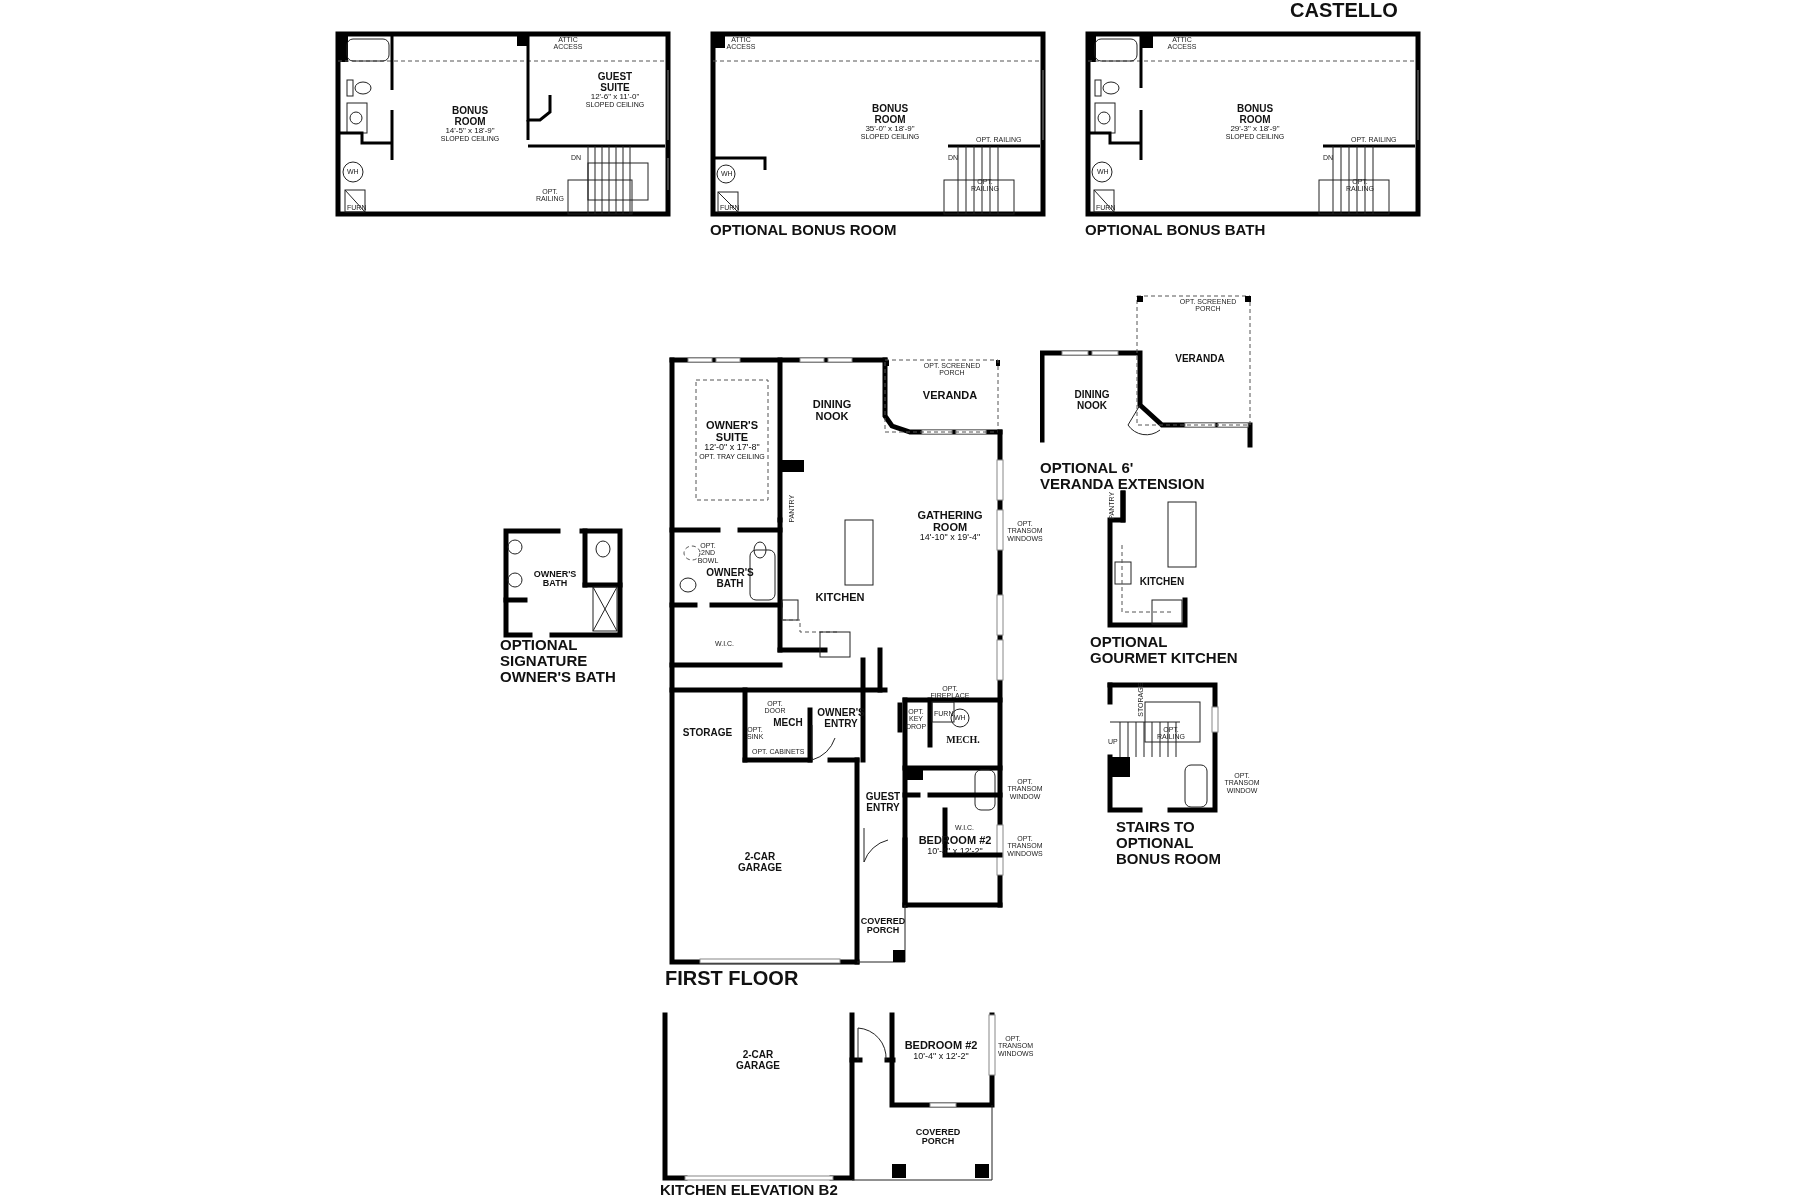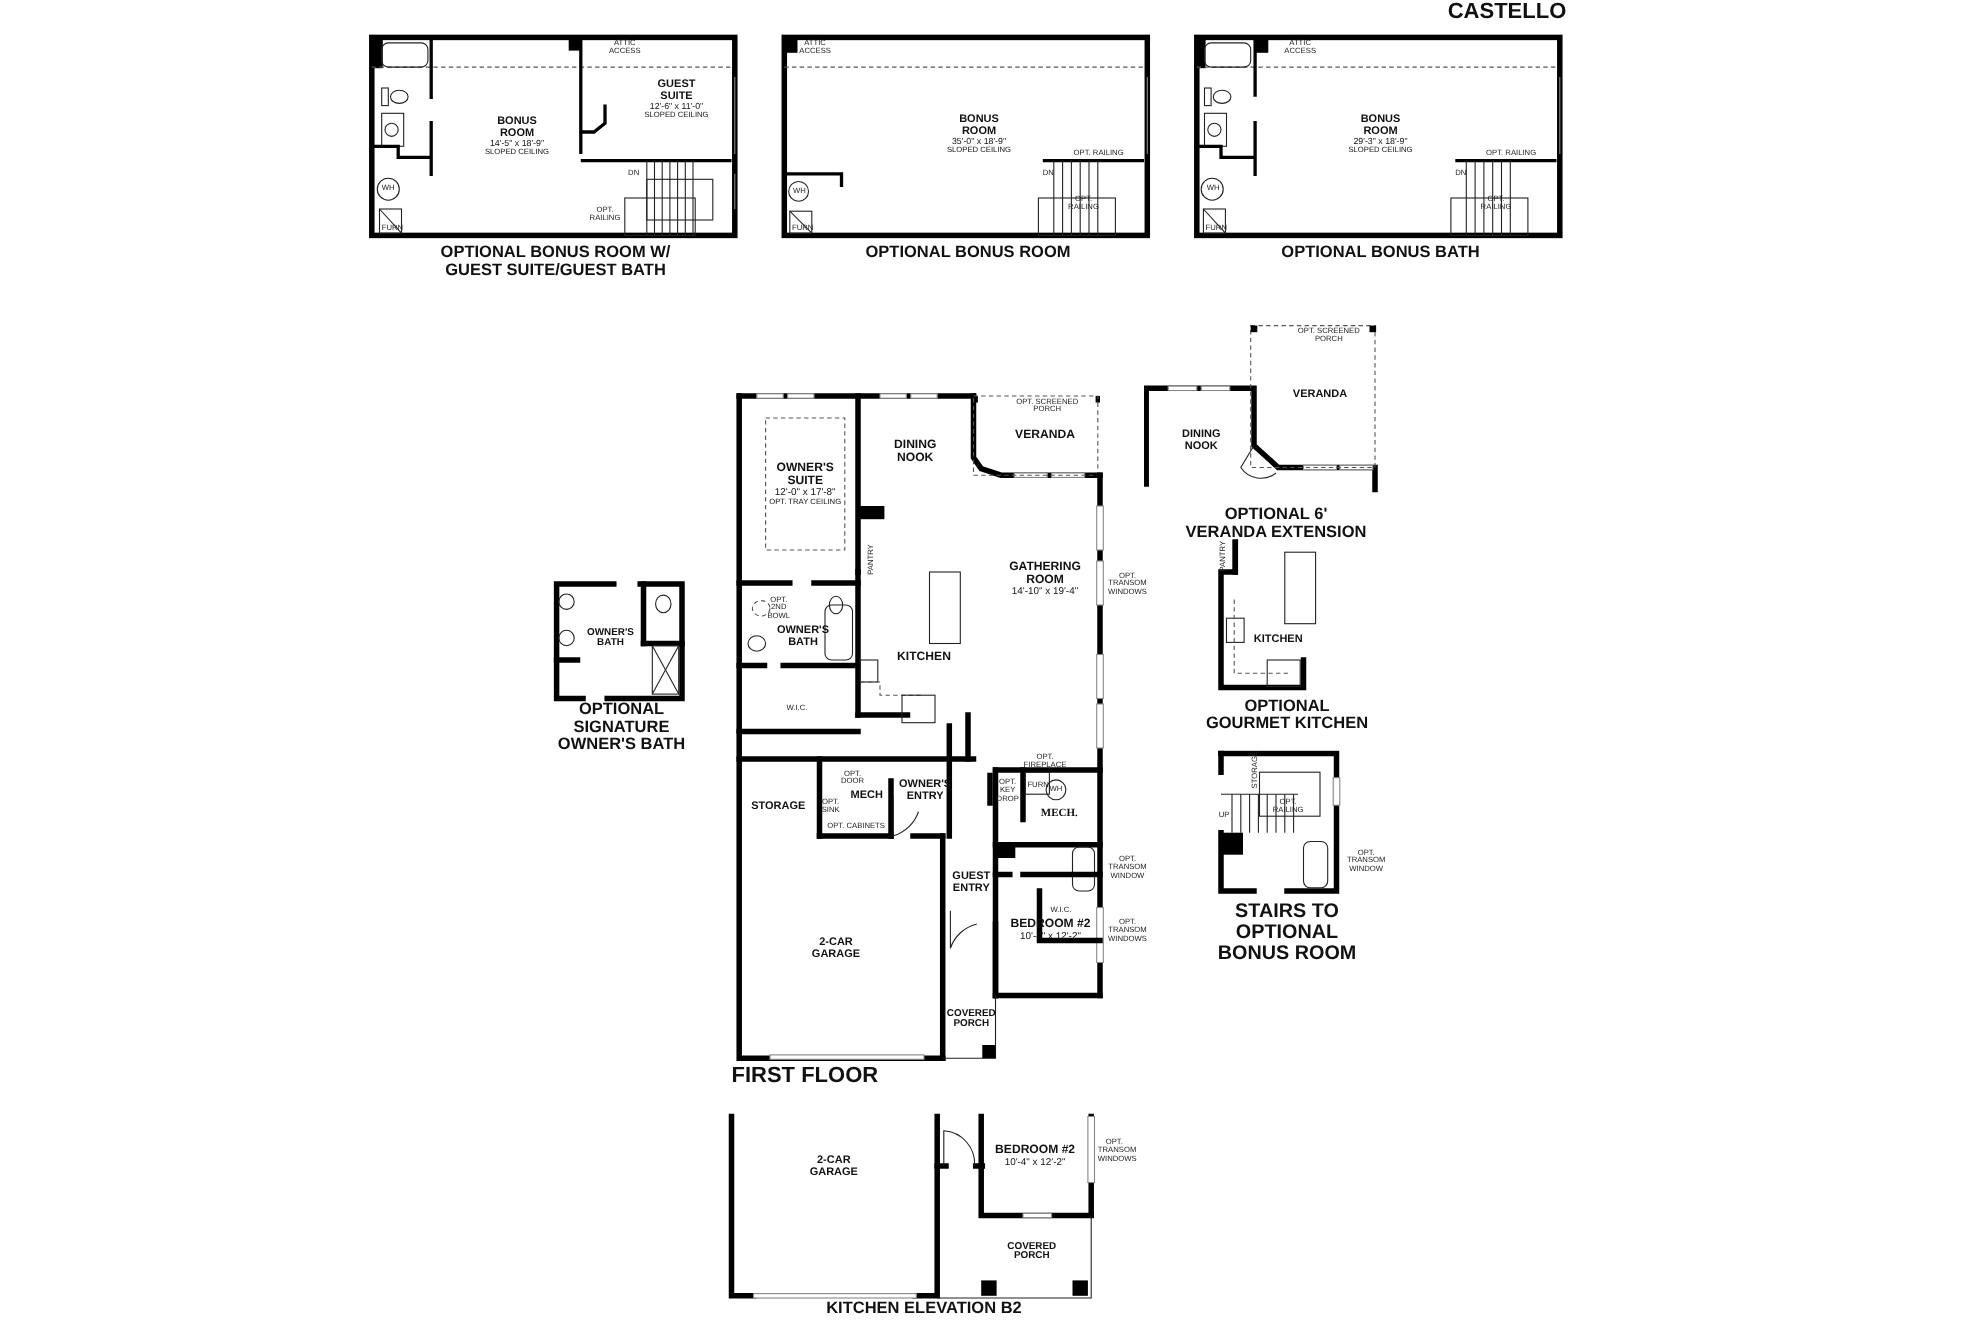--- a/index.html
+++ b/index.html
@@ -1,18 +1,18 @@
 <!DOCTYPE html>
 <html><head>
 <meta charset="utf-8">
 <style>
   html,body{margin:0;padding:0;background:#fff;}
   body{width:1800px;height:1200px;position:relative;overflow:hidden;font-family:"Liberation Sans",sans-serif;color:#111;}
   .abs{position:absolute;}
-  .title{position:absolute;font-weight:bold;text-align:center;line-height:1.05;color:#111;}
+  .title{position:absolute;font-weight:bold;text-align:left;line-height:1.05;color:#111;}
   .lbl{position:absolute;text-align:center;line-height:1.05;font-weight:bold;font-size:11px;color:#111;white-space:nowrap;}
   .dim{display:block;font-weight:normal;font-size:10px;}
   .sub{display:block;font-weight:normal;font-size:7px;}
   .note{position:absolute;font-size:7px;text-align:center;line-height:1.05;white-space:nowrap;color:#222;}
   svg{position:absolute;left:0;top:0;}
   .w{stroke:#000;stroke-width:5;fill:none;stroke-linecap:square;}
   .wt{stroke:#000;stroke-width:3;fill:none;}
   .thin{stroke:#222;stroke-width:1;fill:none;}
   .dash{stroke:#555;stroke-width:1;fill:none;stroke-dasharray:4 3;}
   .win{stroke:#888;stroke-width:1;fill:#fff;}
@@ -67,24 +67,20 @@
     <span>GUEST</span><br>
     <span>SUITE</span>
     <span class="dim" style="font-size:8px;">12'-6" x 11'-0"</span>
     <span class="sub">SLOPED CEILING</span>
   </div>
   <div class="note" style="left:218px;top:6px;width:30px;white-space:normal;">ATTIC ACCESS</div>
   <div class="note" style="left:236px;top:124px;">DN</div>
   <div class="note" style="left:200px;top:158px;width:30px;white-space:normal;">OPT. RAILING</div>
   <div class="note" style="left:12px;top:138px;">WH</div>
   <div class="note" style="left:12px;top:174px;">FURN</div>
-  <div class="title" style="left:0;top:192px;width:340px;font-size:15px;">
-    <span>OPTIONAL BONUS ROOM W/</span><br>
-    <span>GUEST SUITE/GUEST BATH</span>
-  </div>
 </div>
 
 <div class="abs" style="left:710px;top:30px;width:340px;height:215px;">
   <svg width="340" height="215">
     <rect x="3" y="4" width="330" height="180" class="w"></rect>
     <rect x="3" y="4" width="12" height="14" class="blk"></rect>
     <line x1="3" y1="31" x2="330" y2="31" class="dash"></line>
     <polyline points="3,128 55,128 55,140" class="wt"></polyline>
     <circle cx="16" cy="144" r="9" class="thin"></circle>
     <rect x="8" y="162" width="20" height="20" class="thin"></rect>
@@ -382,21 +378,21 @@
       </g>
     <line x1="10" y1="40" x2="80" y2="40" class="thin"></line>
     <rect x="45" y="20" width="55" height="40" class="thin"></rect>
     <rect x="85" y="83" width="22" height="42" class="thin" rx="6"></rect>
     <rect x="112" y="25" width="6" height="25" class="win"></rect>
   </svg>
   <div class="note" style="left:24px;top:14px;transform:rotate(-90deg);">STORAGE</div>
   <div class="note" style="left:56px;top:44px;width:30px;white-space:normal;">OPT. RAILING</div>
   <div class="note" style="left:8px;top:56px;">UP</div>
   <div class="note" style="left:122px;top:90px;width:40px;white-space:normal;">OPT. TRANSOM WINDOW</div>
-  <div class="title" style="left:0;top:137px;width:140px;font-size:18px;">
+  <div class="title" style="left:16px;top:137px;width:140px;font-size:15px;">
     <span>STAIRS TO</span><br>
     <span>OPTIONAL</span><br>
     <span>BONUS ROOM</span>
   </div>
 </div>
 
 <div class="abs" style="left:660px;top:1010px;width:360px;height:190px;">
   <svg width="360" height="190">
     <polyline points="5,5 5,168 25,168" class="w"></polyline>
     <polyline points="172,168 192,168 192,5" class="w"></polyline>

